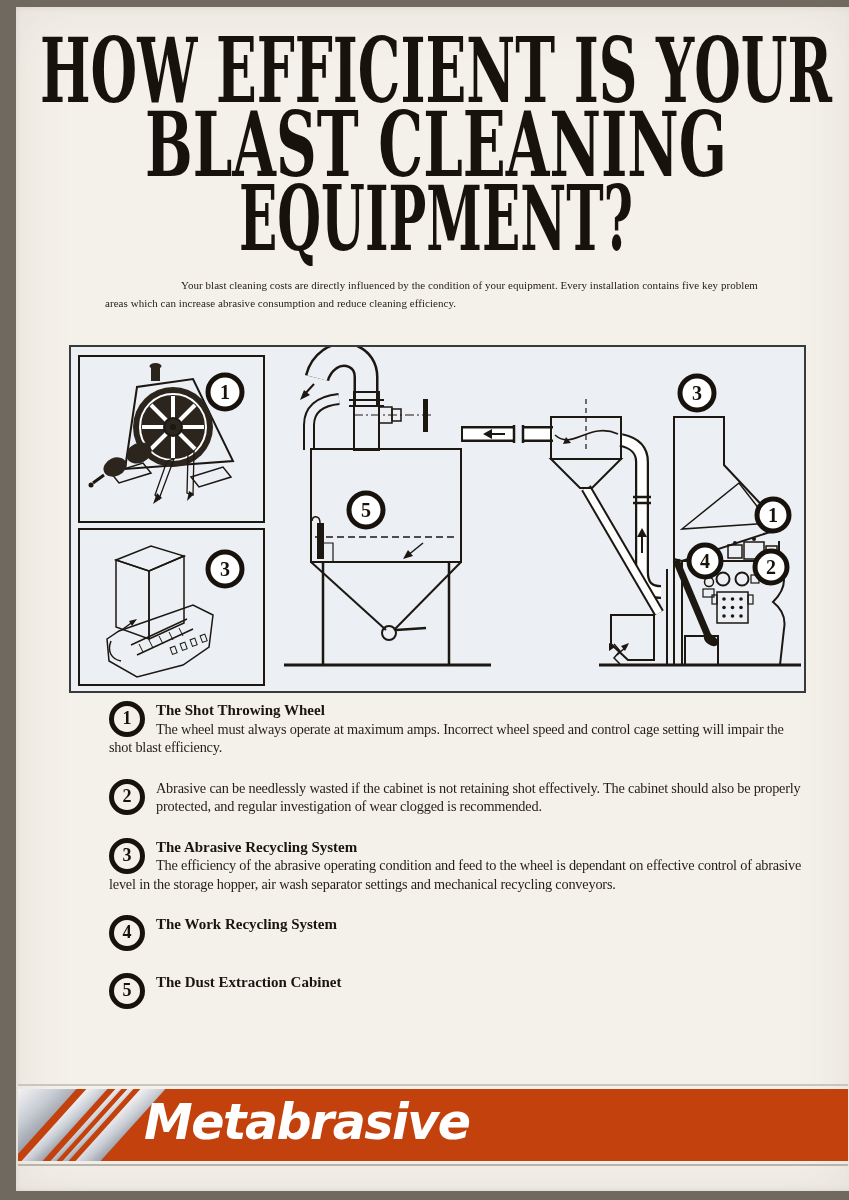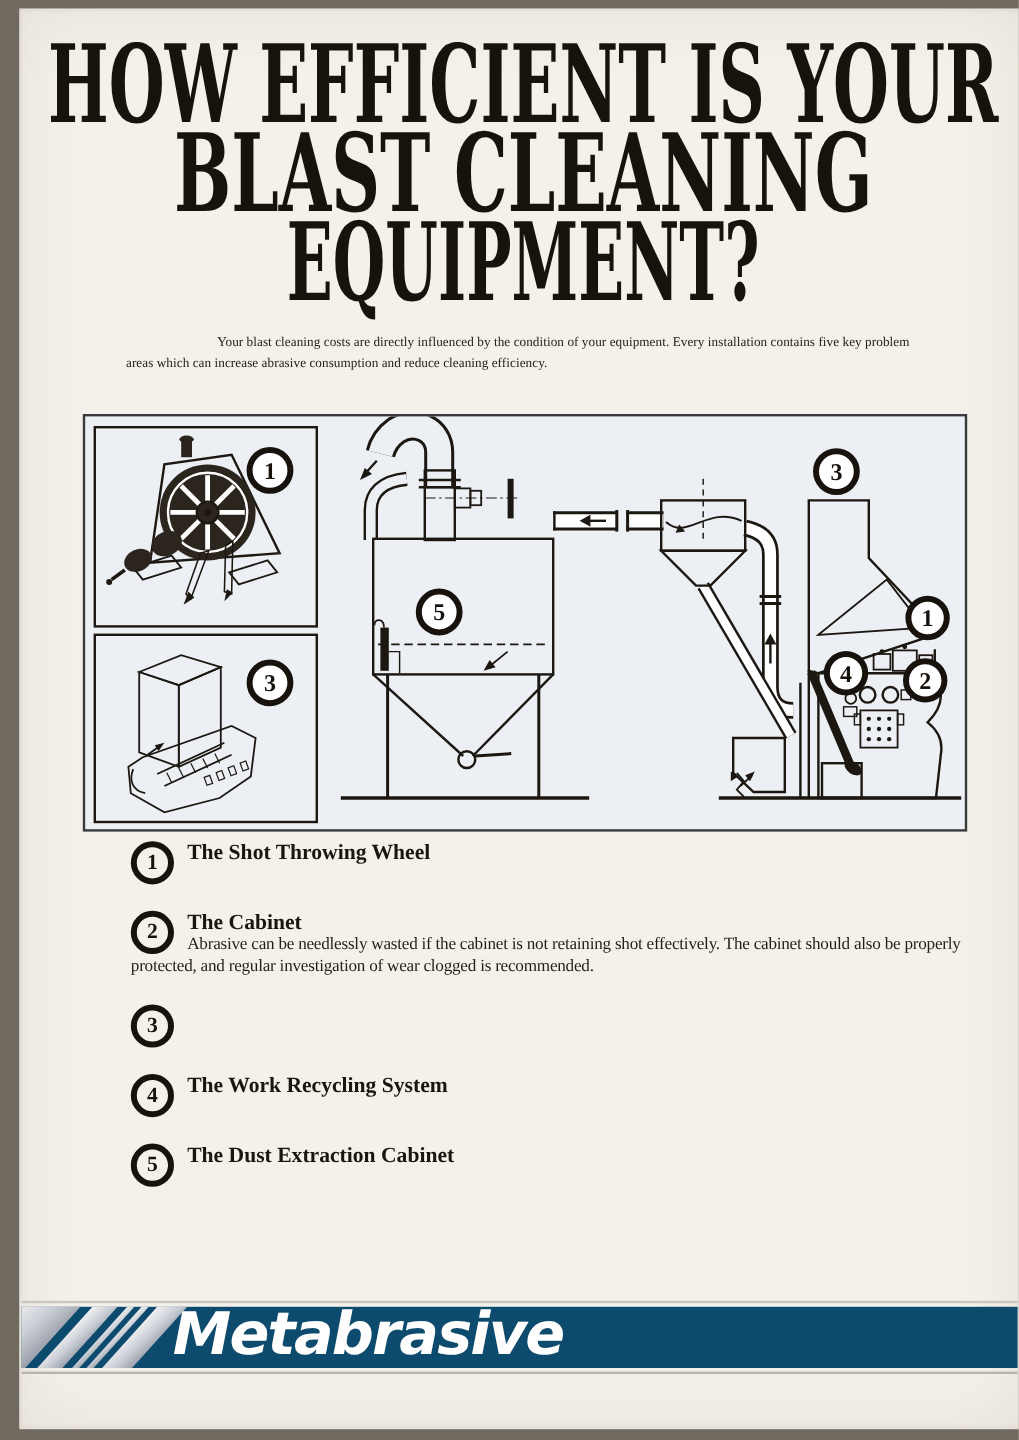--- a/index.html
+++ b/index.html
@@ -32,27 +32,27 @@
 
   .sections { position:absolute; left:93px; top:694px; width:700px; }
   .section { margin:0 0 22px 0; font-size:14.3px; line-height:18.5px; color:#241e17; }
   .section::after { content:""; display:block; clear:both; }
   .badge-wrap { float:left; width:47px; height:36px; }
   .badge {
     display:block; width:26px; height:26px; border:5px solid #18120d; border-radius:50%;
     text-align:center; line-height:25px; font-size:18px; font-weight:bold;
     font-family:"Liberation Serif", serif; color:#18120d; background:#f4f1ea;
   }
-  .section h3 { margin:0; font-size:18px; line-height:18.5px; font-weight:bold; color:#1b1510; }
+  .section h3 { margin:0; font-size:15px; line-height:18.5px; font-weight:bold; color:#1b1510; }
   .section p { margin:0; letter-spacing:-0.2px; }
 
   .banner { position:absolute; left:2px; top:1077px; width:830px; }
   .banner .topline { height:2px; background:#c9c6bf; margin-bottom:3px; }
   .banner .botline { height:2px; background:#b8b5ae; margin-top:3px; }
-  .banner .bar { position:relative; height:51px; background:#0c4a6e; overflow:hidden; }
+  .banner .bar { position:relative; height:72px; background:#c2410c; overflow:hidden; }
   .stripe {
     position:absolute; top:-14px; bottom:-14px;
     background:linear-gradient(100deg,#f7f7f8 0%, #c9cdd4 55%, #959aa5 100%);
     transform:skewX(-42deg);
   }
   .stripe.s0 { left:-34px; width:60px; }
   .stripe.s1 { left:36px;  width:21px; }
   .stripe.s2 { left:65px;  width:6px;  }
   .stripe.s3 { left:77px;  width:6px;  }
   .stripe.s4 { left:90px;  width:25px; }
@@ -300,34 +300,36 @@
     </svg>
   </div>
 
   <div class="sections">
 
     <div class="section">
       <span class="badge-wrap">
         <span class="badge">1</span>
       </span>
       <h3>The Shot Throwing Wheel</h3>
+      <p>The wheel must always operate at maximum amps. Incorrect wheel speed and control cage setting will impair the shot blast efficiency.</p>
     </div>
 
     <div class="section">
       <span class="badge-wrap">
         <span class="badge">2</span>
       </span>
-      <h3>The Cabinet</h3>
       <p>Abrasive can be needlessly wasted if the cabinet is not retaining shot effectively. The cabinet should also be properly protected, and regular investigation of wear clogged is recommended.</p>
     </div>
 
     <div class="section">
       <span class="badge-wrap">
         <span class="badge">3</span>
       </span>
+      <h3>The Abrasive Recycling System</h3>
+      <p>The efficiency of the abrasive operating condition and feed to the wheel is dependant on effective control of abrasive level in the storage hopper, air wash separator settings and mechanical recycling conveyors.</p>
     </div>
 
     <div class="section">
       <span class="badge-wrap">
         <span class="badge">4</span>
       </span>
       <h3>The Work Recycling System</h3>
     </div>
 
     <div class="section">

